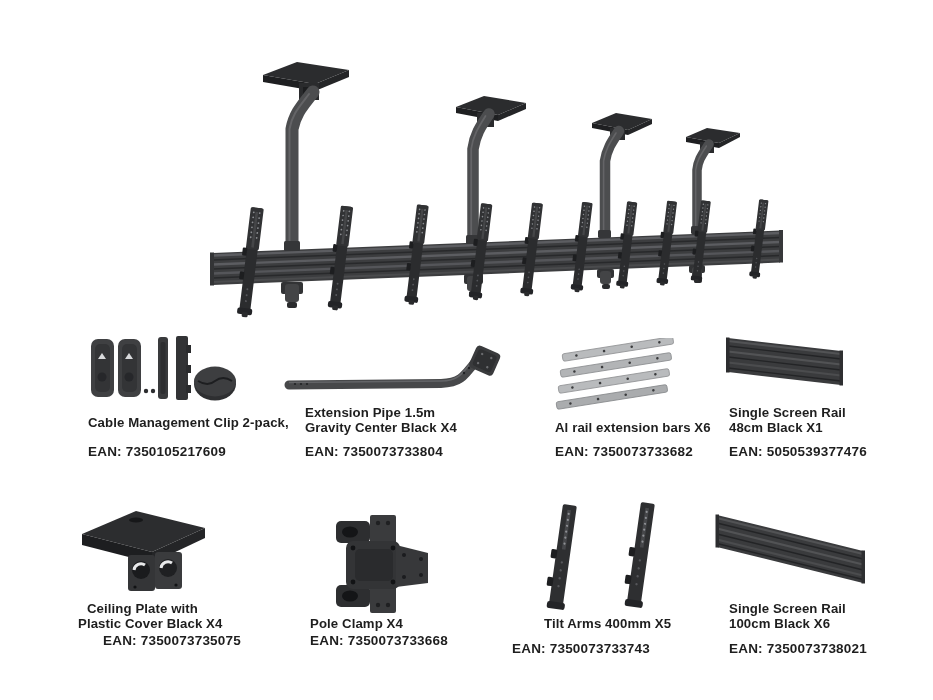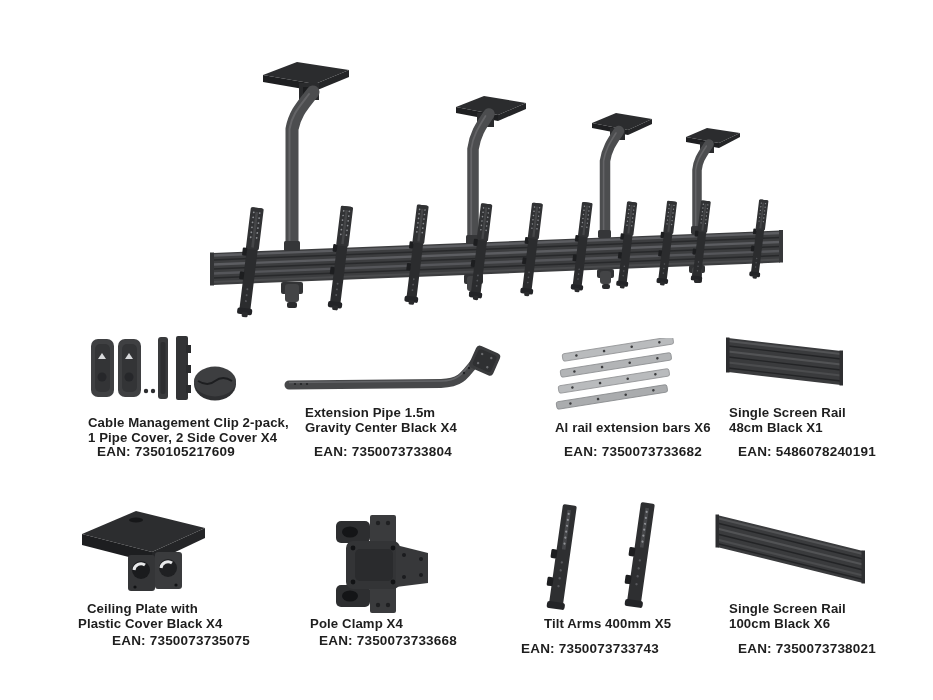--- a/index.html
+++ b/index.html
@@ -2,21 +2,21 @@
 <html><head>
 <meta charset="utf-8">
 <style>
   html,body{margin:0;padding:0;background:#fff;}
   #page{position:relative;width:933px;height:700px;background:#ffffff;overflow:hidden;
         font-family:"Liberation Sans",sans-serif;}
   svg{position:absolute;display:block;}
   .nm{position:absolute;font:700 13.2px/14.5px "Liberation Sans",sans-serif;color:#1e1e1e;
       white-space:nowrap;letter-spacing:.1px;}
   .ean{position:absolute;font:700 13.5px/14px "Liberation Sans",sans-serif;color:#1e1e1e;
-      white-space:nowrap;letter-spacing:.2px;margin-left:9px;}
+      white-space:nowrap;letter-spacing:.2px;}
   
   #hero{left:0;top:0;}
   
   #th1{left:85px;top:333px;} #th2{left:283px;top:340px;} #th3{left:548px;top:338px;}
   #th4{left:722px;top:330px;} #th5{left:72px;top:503px;}  #th6{left:320px;top:513px;}
   #th7{left:525px;top:498px;} #th8{left:712px;top:505px;}
   
   .i1l1{left:88px;top:416px;} .i1l2{left:88px;top:430.5px;} .i1e{left:88px;top:444.5px;}
   .i2l1{left:305px;top:406px;}.i2l2{left:305px;top:420.5px;}.i2e{left:305px;top:444.5px;}
   .i3l1{left:555px;top:421px;}                             .i3e{left:555px;top:444.5px;}
@@ -164,21 +164,20 @@
       <rect x="91" y="3" width="12" height="64" rx="2" fill="#323335"></rect>
       <rect x="101" y="12" width="5" height="8" fill="#2a2b2d"></rect>
         <rect x="101" y="32" width="5" height="8" fill="#2a2b2d"></rect>
       <rect x="101" y="52" width="5" height="8" fill="#2a2b2d"></rect>
       <ellipse cx="130" cy="51" rx="21" ry="16.5" fill="#2e2f31"></ellipse>
       <ellipse cx="130" cy="48.5" rx="21" ry="15" fill="#3d3e40"></ellipse>
       <path d="M113 48 q10 6 17 0 q8 -6 17 0" fill="none" stroke="#1d1e20" stroke-width="2"></path>
     </g>
   </svg>
   <div class="nm i1l1">Cable Management Clip 2-pack,</div>
-  <div class="nm i1l2">1 Pipe Cover, 2 Side Cover X4</div>
   <div class="ean i1e">EAN: 7350105217609</div>
 
   <svg id="th2" width="225" height="60" viewBox="0 0 225 60">
     <path d="M 6,45 L 158,43.5 C 176,43 180,38 193,21" fill="none" stroke="#47484a" stroke-width="9" stroke-linecap="round"></path>
     <path d="M 6,42.5 L 158,41 C 174,40.5 178,36 190,20" fill="none" stroke="#66676a" stroke-width="1.6" opacity="0.9"></path>
     <circle cx="12" cy="44" r="1.1" fill="#212224"></circle>
       <circle cx="18" cy="44" r="1.1" fill="#212224"></circle>
     <circle cx="24" cy="44" r="1.1" fill="#212224"></circle>
     <g transform="rotate(24 200 22)">
       <rect x="188" y="8" width="26" height="24" rx="4" fill="#3a3b3d"></rect>
@@ -236,21 +235,21 @@
     <line x1="6" y1="16" x2="119" y2="29" stroke="#232426" stroke-width="1.4"></line>
     <line x1="6" y1="21.5" x2="119" y2="34.5" stroke="#525355" stroke-width="2.2"></line>
     <line x1="6" y1="27" x2="119" y2="40" stroke="#232426" stroke-width="1.4"></line>
     <line x1="6" y1="32.5" x2="119" y2="45.5" stroke="#4b4c4e" stroke-width="2.2"></line>
     <line x1="6" y1="38" x2="119" y2="51" stroke="#232426" stroke-width="1.4"></line>
     <rect x="4" y="7.5" width="3.5" height="35" fill="#2c2d2f"></rect>
     <rect x="117.5" y="20.5" width="3.5" height="35" fill="#2e2f31"></rect>
   </svg>
   <div class="nm i4l1">Single Screen Rail</div>
   <div class="nm i4l2">48cm Black X1</div>
-  <div class="ean i4e">EAN: 5486078240191</div>
+  <div class="ean i4e">EAN: 5050539377476</div>
 
   <svg id="th5" width="143" height="97" viewBox="0 0 143 97">
     <polygon points="10,31 64,8 133,25 80,49" fill="#2c2d2f"></polygon>
     <polygon points="10,31 80,49 80,60 10,42" fill="#1d1e20"></polygon>
     <polygon points="80,49 133,25 133,35 80,60" fill="#242527"></polygon>
     <ellipse cx="64" cy="17" rx="7" ry="2.6" fill="#161719"></ellipse>
     <rect x="56" y="52" width="27" height="36" rx="3" fill="#343537"></rect>
     <circle cx="69" cy="67" r="9" fill="#1a1b1d"></circle>
     <path d="M 62,67 a 7,7 0 0 1 11,-5" fill="none" stroke="#e8e9ea" stroke-width="3"></path>
     <rect x="83" y="49" width="27" height="37" rx="3" fill="#3a3b3d"></rect>

